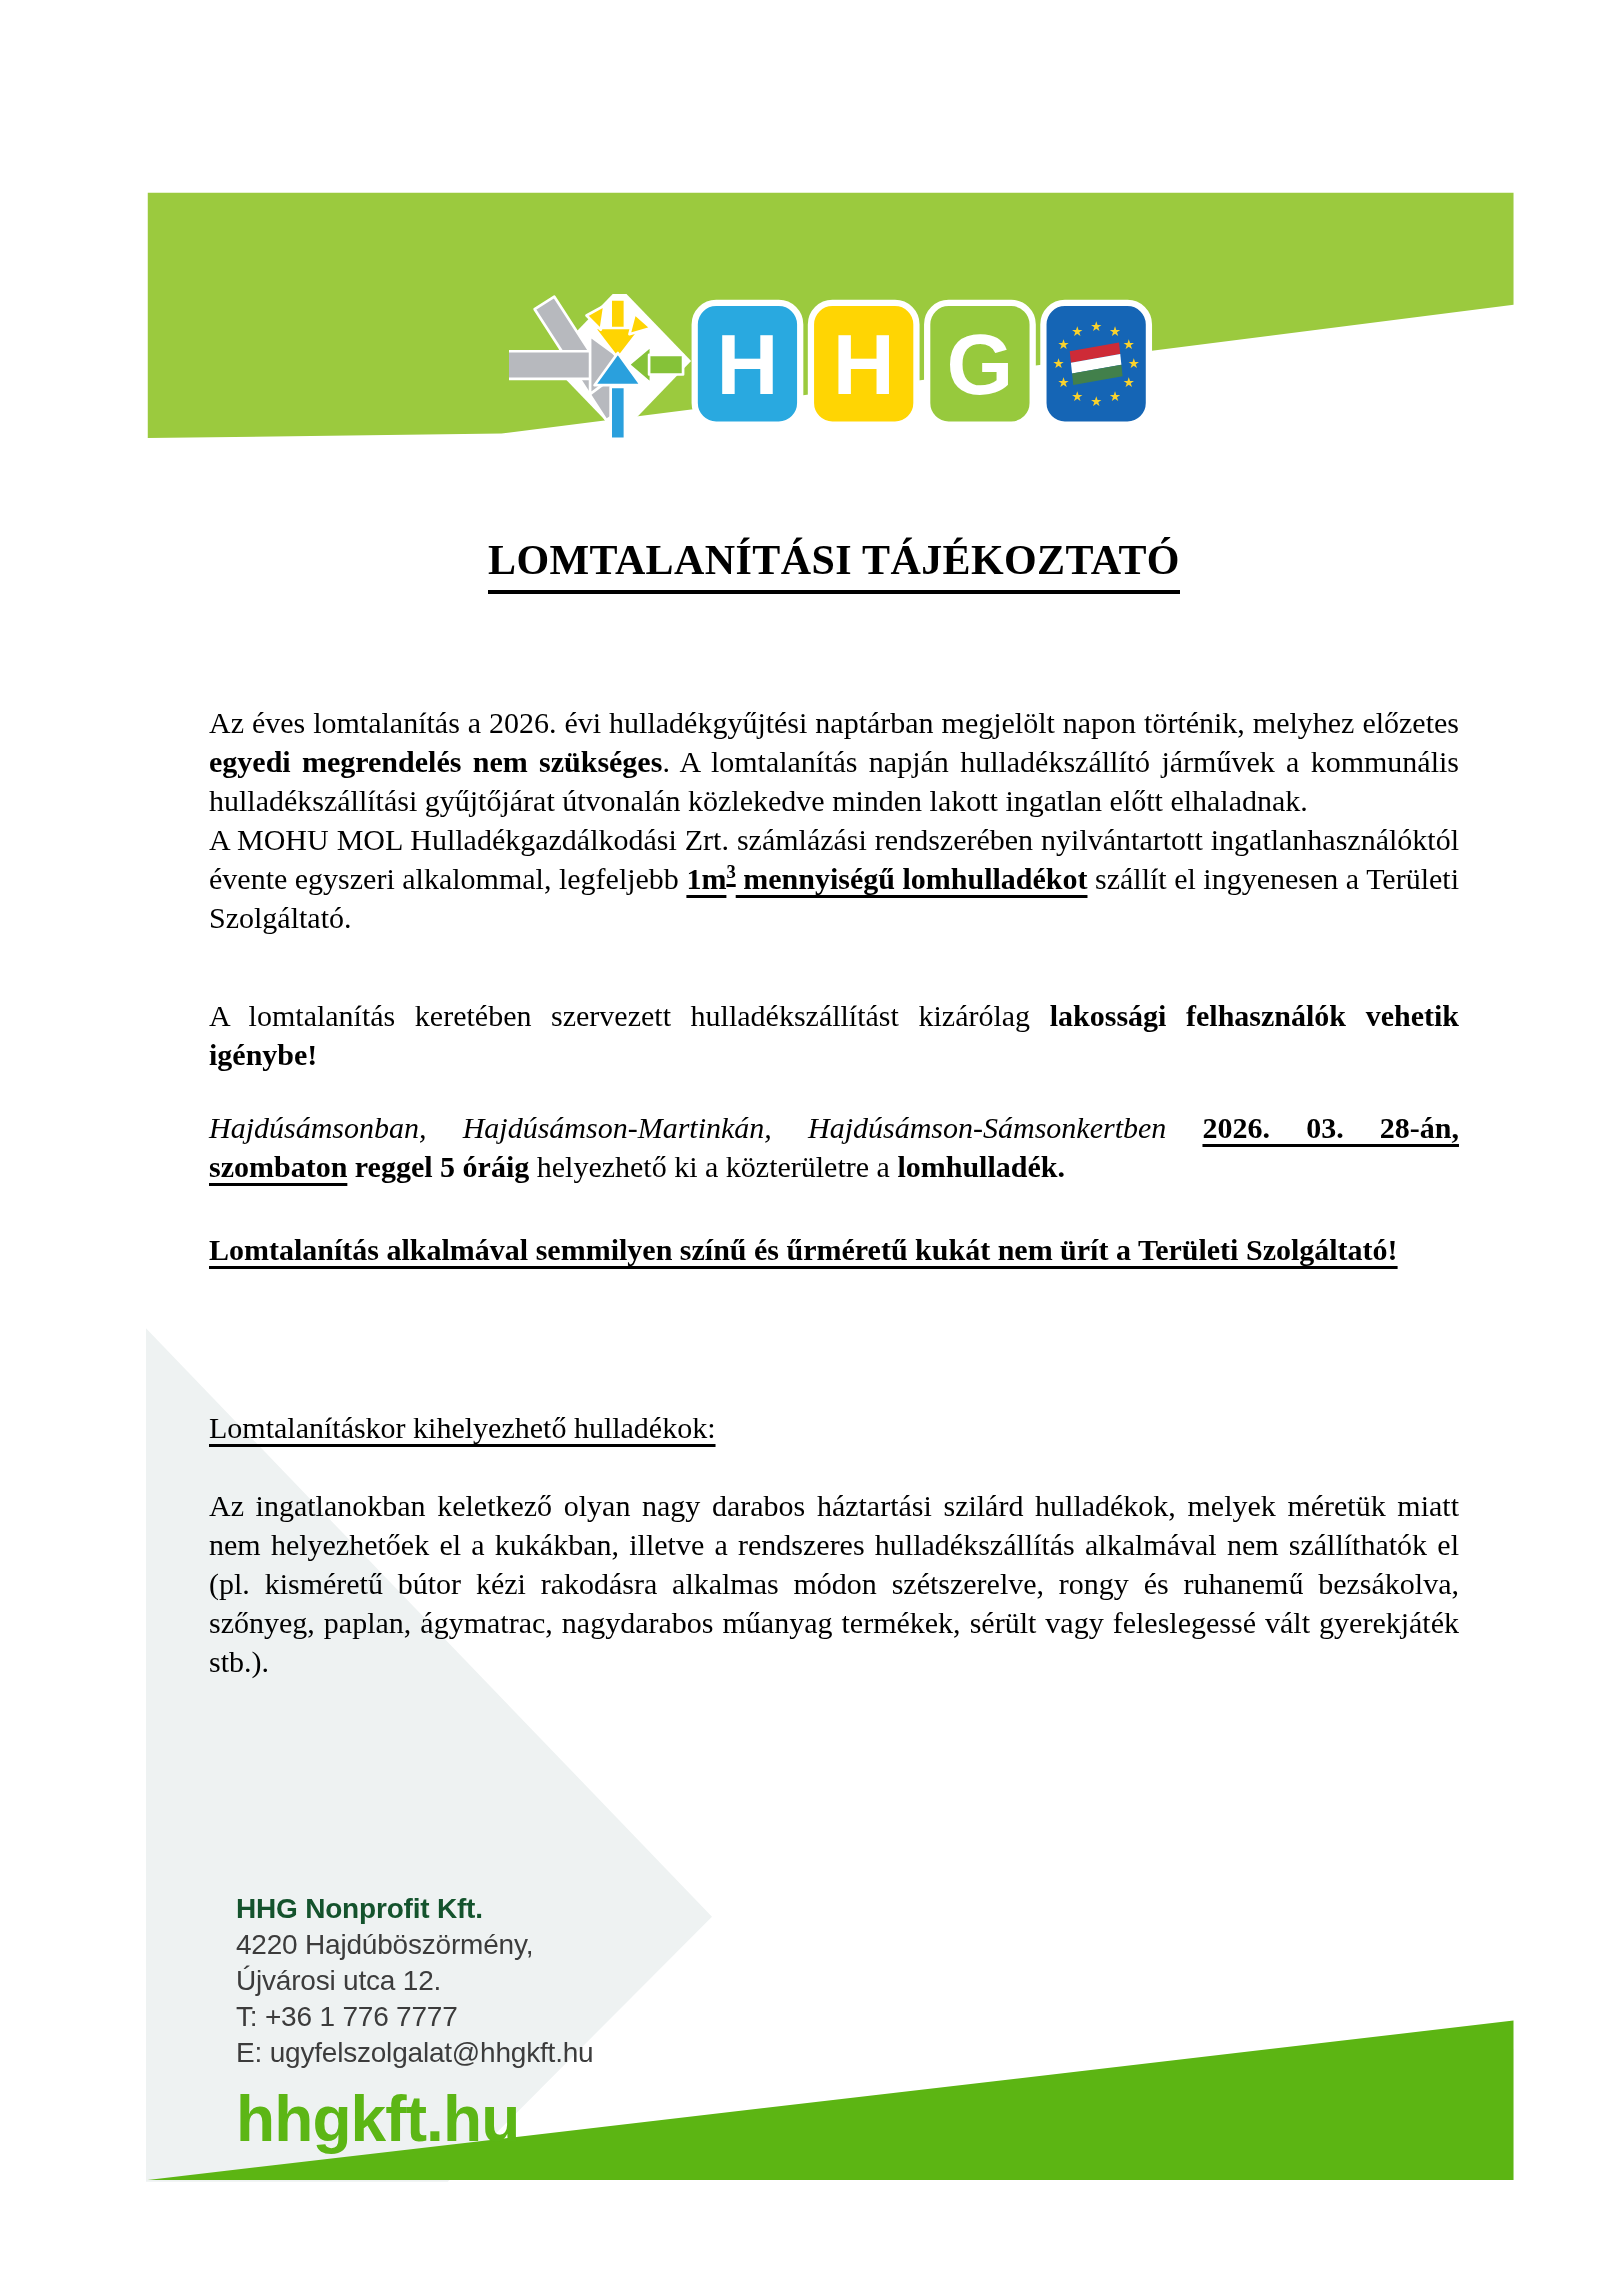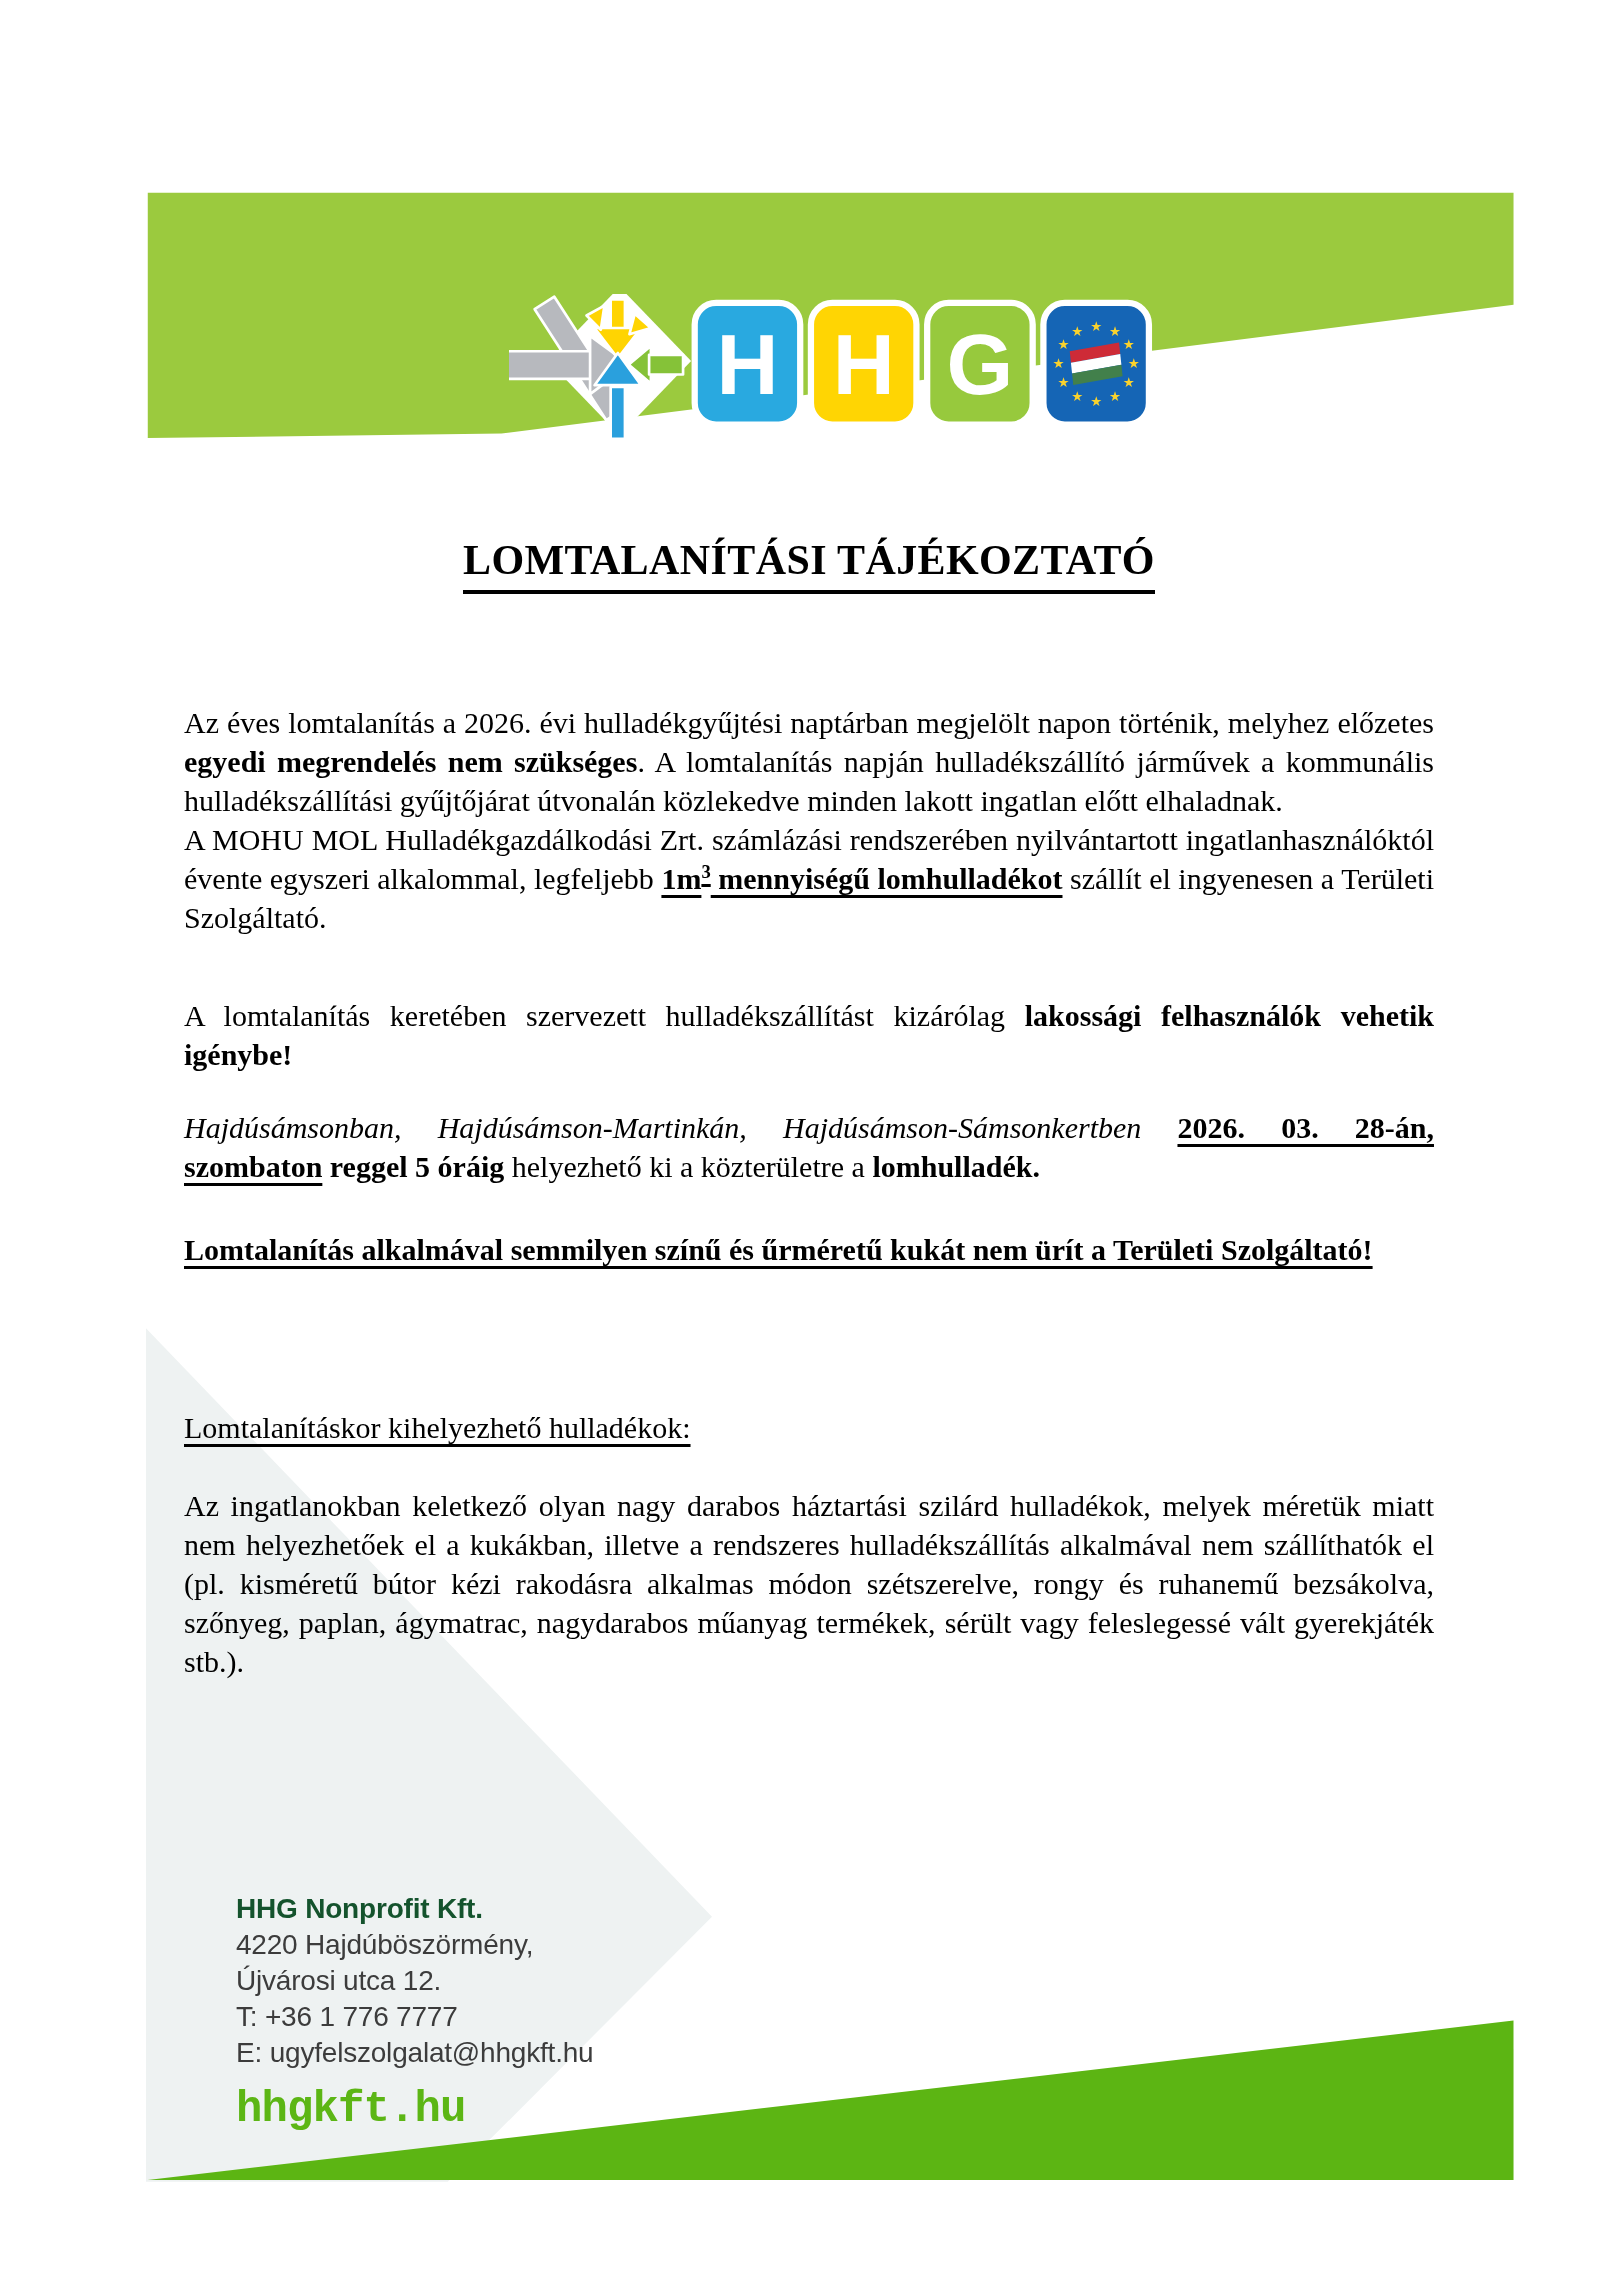--- a/index.html
+++ b/index.html
@@ -19,21 +19,21 @@
     width:645px; height:152px;
   }
   .tile-letter {
     font-family:"Liberation Sans", sans-serif;
     font-weight:bold; font-size:96px;
     fill:#ffffff; text-anchor:middle;
   }
   .eu-star { font-family:"DejaVu Sans", sans-serif; font-size:15px; text-anchor:middle; }
 
   .doc-body {
-    position:absolute; left:184px; top:502px; width:1250px;
+    position:absolute; left:209px; top:502px; width:1250px;
     color:#000000;
     font-size:30px; line-height:39px;
     text-align:justify;
   }
   .title-wrap { text-align:center; margin:34px 0 109px 0; }
   .title-wrap h1 {
     display:inline-block; margin:0;
     font-size:42px; line-height:48px; font-weight:bold;
     letter-spacing:0.4px;
     border-bottom:4.5px solid #000;
@@ -51,24 +51,23 @@
   .footer {
     position:absolute; left:236px; top:1891px;
     font-family:"Liberation Sans", sans-serif;
     font-size:28px; line-height:36px;
     color:#3c3c3c;
     letter-spacing:-0.2px;
   }
   .footer .company { font-weight:bold; color:#14532d; }
   .website {
     margin-top:16px;
-    font-size:44px; font-weight:bold; line-height:1;
+    font-size:64px; font-weight:bold; line-height:1;
     color:var(--site_green, #5cb615);
     letter-spacing:-0.9px;
-    font-family:Liberation Mono, monospace;
   }
 </style>
 </head>
 <body>
 
 <div class="page">
 
   <svg class="decor" viewBox="0 0 1810 2560">
     <polygon points="165,215 1690,215 1690,340 560,484 165,489" fill="#9bca3e"></polygon>
     <polygon points="163,1483 795,2140 500,2436 163,2436" fill="#eef2f2"></polygon>

